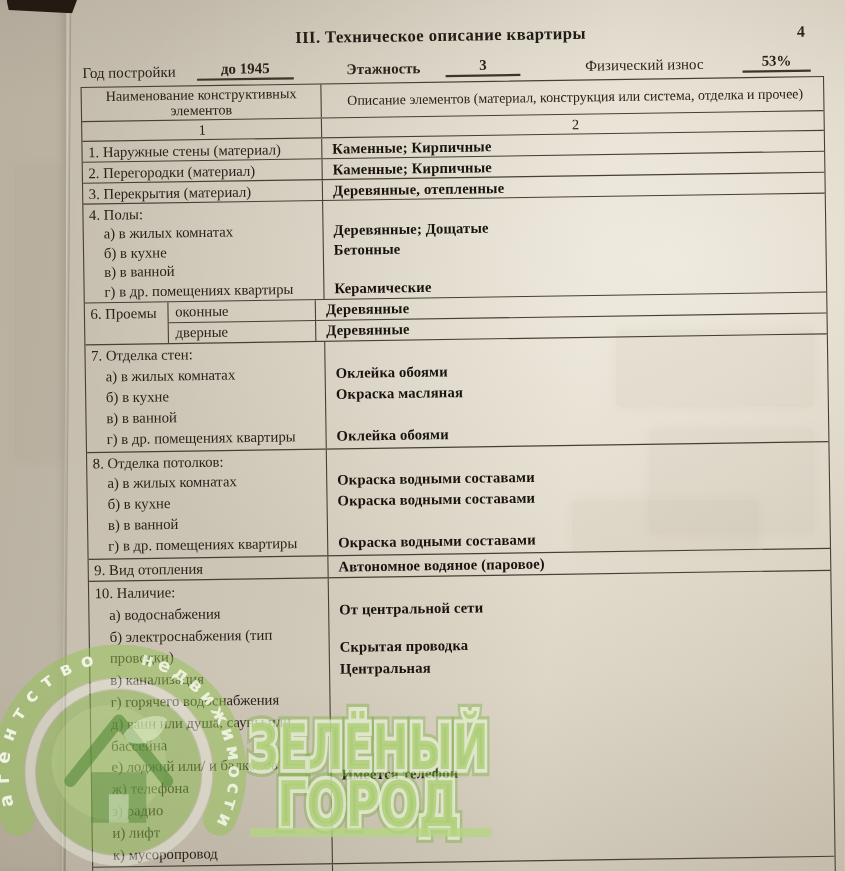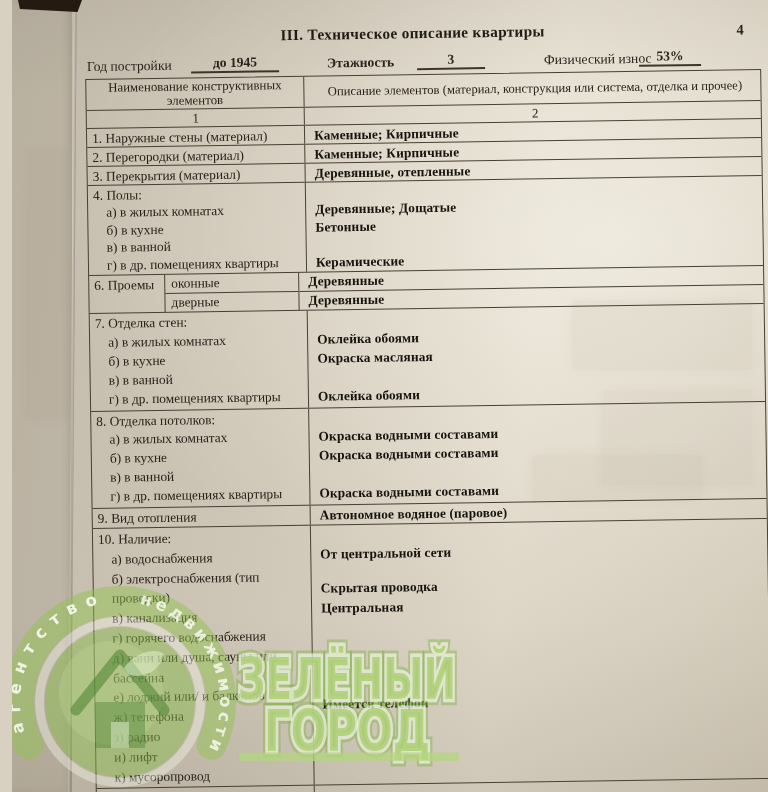--- a/index.html
+++ b/index.html
@@ -2,21 +2,21 @@
 <html><head>
 <meta charset="utf-8">
 <style>
   html,body{margin:0;padding:0;}
   body{
     width:768px;height:792px;overflow:hidden;position:relative;
     background:#d8d0c0;
     font-family:"Liberation Serif", serif;
     color:#2a241c;
   }
-  .photo{position:absolute;inset:0;overflow:hidden;margin-left:12px;}
+  .photo{position:absolute;inset:0;overflow:hidden;}
   
   .paper{
     position:absolute;inset:0;
     background:
       radial-gradient(900px 620px at 80% 30%, rgba(255,253,244,0.55), rgba(255,253,244,0) 62%),
       linear-gradient(97deg, rgba(74,64,50,0.16) 0%, rgba(74,64,50,0.07) 38%, rgba(255,252,242,0.12) 66%, rgba(160,148,125,0.10) 100%),
       linear-gradient(to bottom, rgba(60,50,40,0.06) 0%, rgba(0,0,0,0) 12%, rgba(0,0,0,0) 78%, rgba(80,70,55,0.12) 100%),
       #d9d1c1;
   }
   .dark-corner{
@@ -54,21 +54,21 @@
   .meta .lbl{position:absolute;top:0;white-space:nowrap;}
   .m-year-l{left:0;}
   .m-floors-l{left:240px;font-weight:bold;}
   .m-wear-l{left:457px;}
   .uval{
     position:absolute;top:-2px;display:inline-block;text-align:center;
     font-weight:700;border-bottom:2px solid #3c352a;padding-bottom:0px;white-space:nowrap;
   }
   .m-year-v{left:104px;width:88px;}
   .m-floors-v{left:330px;width:68px;}
-  .m-wear-v{left:552px;width:62px;font-family:Liberation Serif, serif;}
+  .m-wear-v{left:600px;width:62px;font-family:Liberation Serif, serif;}
 
   
   .tbl{
     position:absolute;left:8px;top:56px;width:674px;
     border:1.3px solid #473f33;
     font-size:13.4px;color:#28221a;
   }
   .tr{display:flex;border-bottom:1.2px solid #473f33;}
   .tr:last-child{border-bottom:none;}
   .c1{width:218px;border-right:1.2px solid #473f33;padding:1px 4px 1px 5px;box-sizing:border-box;flex:none;}

